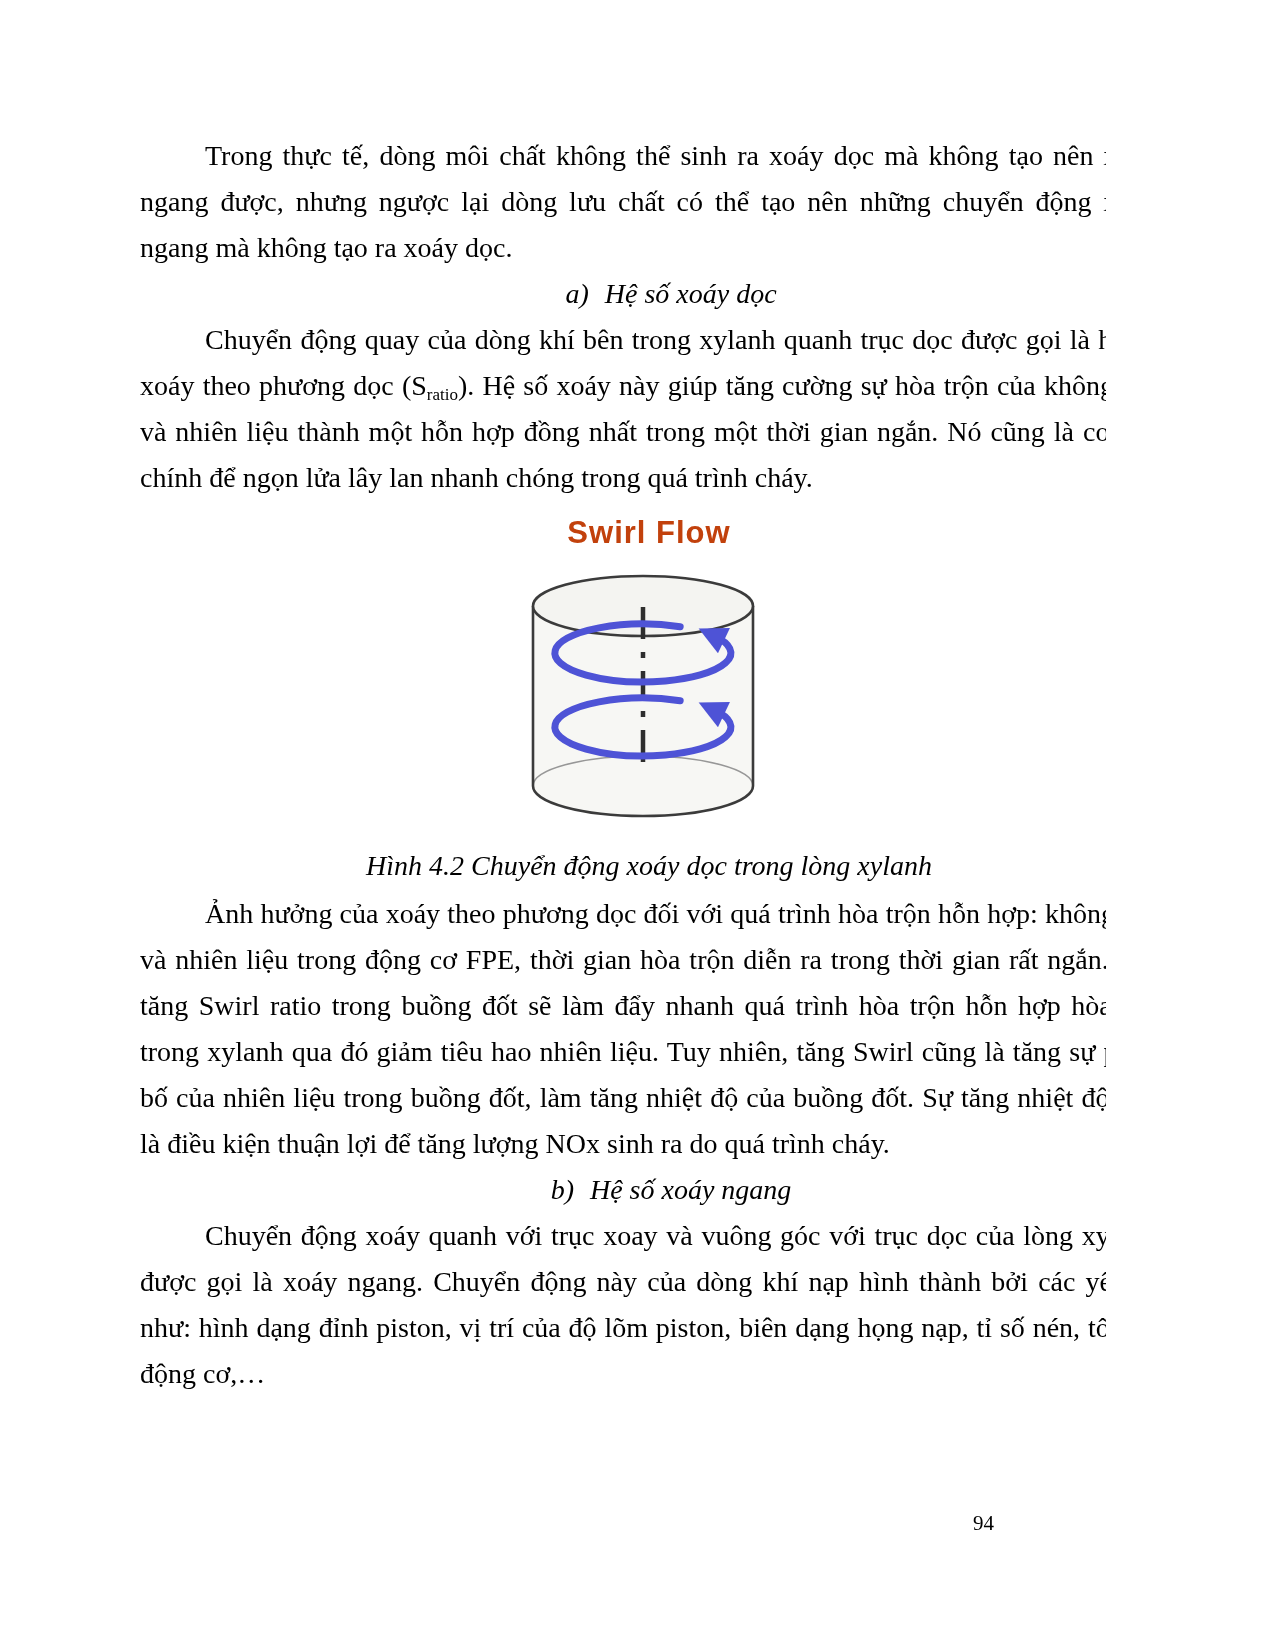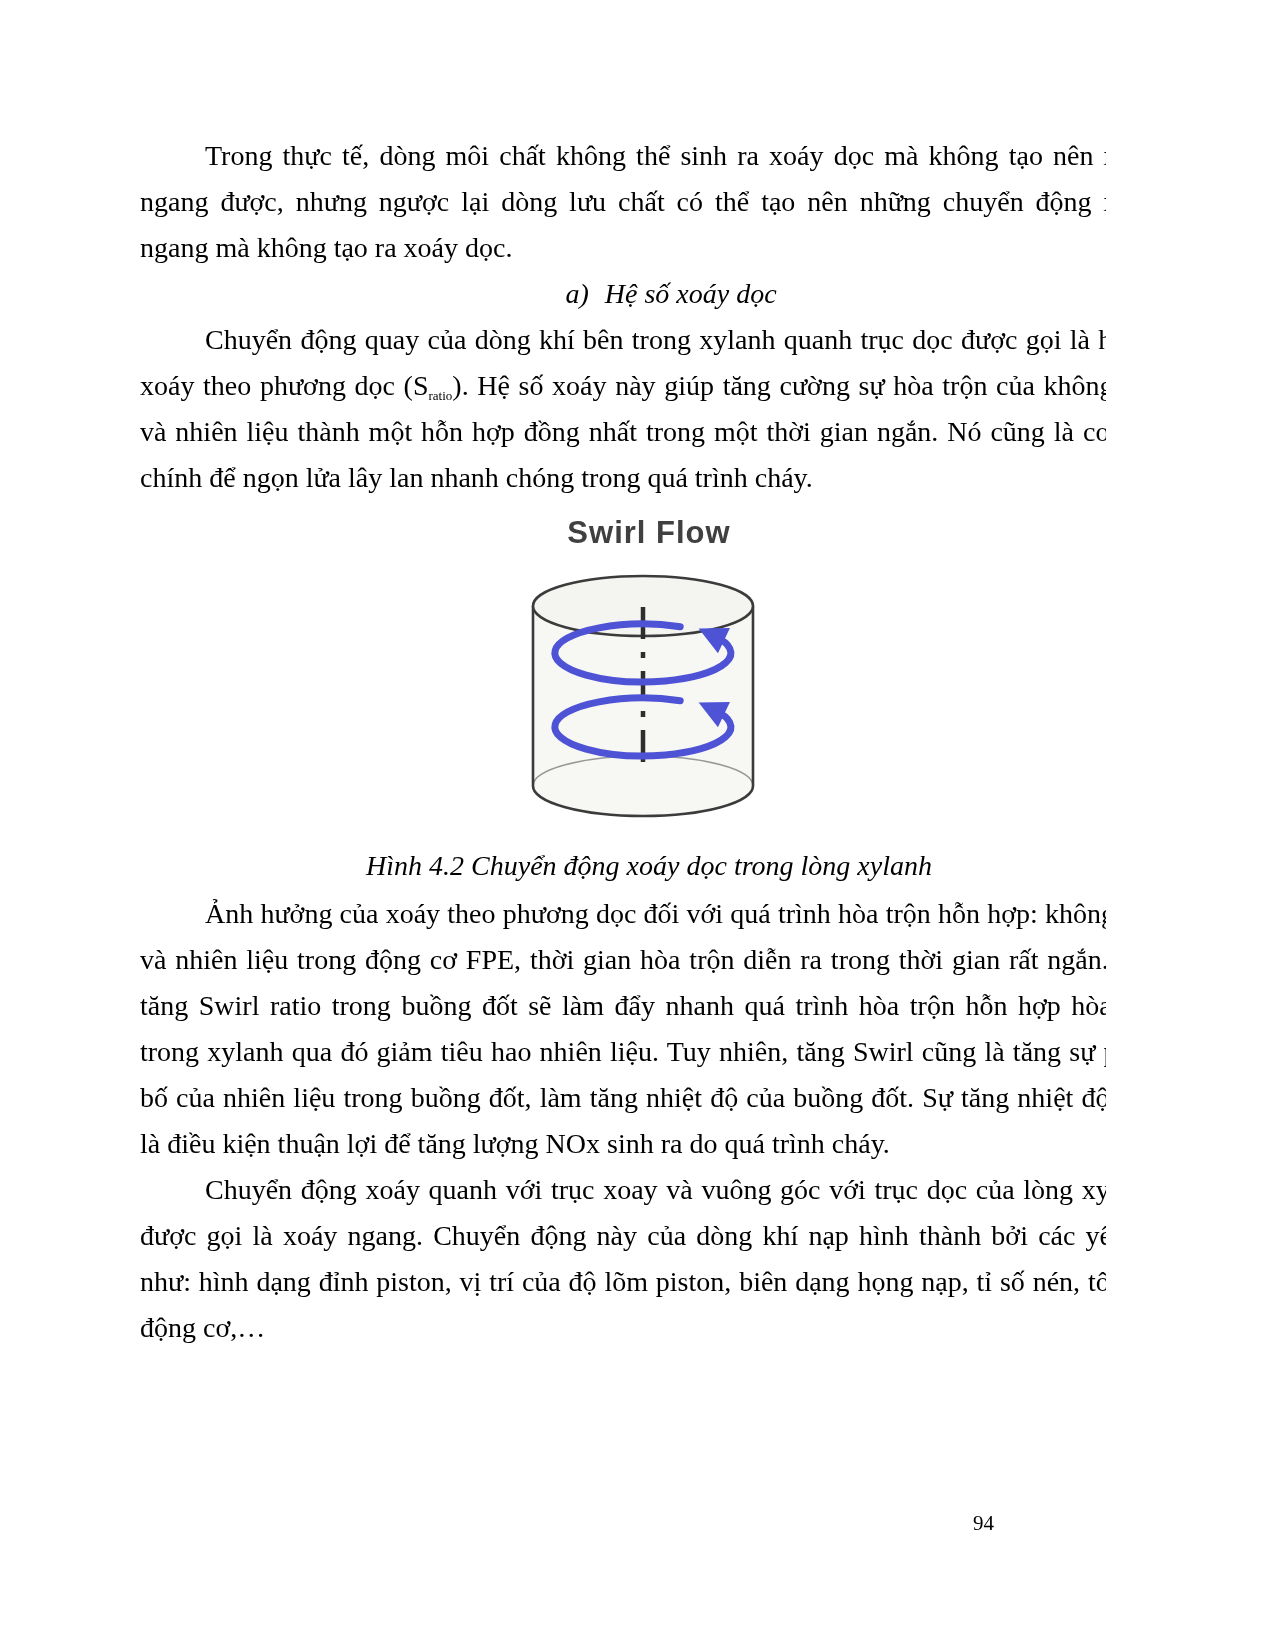--- a/index.html
+++ b/index.html
@@ -25,37 +25,37 @@
     margin: 0;
     text-indent: 65px;
   }
   .subheading {
     font-style: italic;
     padding-left: 44px;
     text-align: center;
   }
   .h-marker { display: inline-block; margin-right: 16px; }
   sub.ratio-sub {
-    font-size: 13px;
+    font-size: 17px;
     line-height: 0;
     vertical-align: -5px;
   }
   .figure {
     margin: 0;
     padding: 14px 0 4px 0;
     text-align: center;
     text-indent: 0;
   }
   .fig-title {
     font-family: "Liberation Sans", sans-serif;
     font-weight: bold;
     font-size: 31px;
     line-height: 36px;
     letter-spacing: 1px;
-    color: #404040;
+    color: #c2410c;
     margin-bottom: 10px;
   }
   .fig-svg-wrap { line-height: 0; }
   .fig-caption {
     font-style: italic;
     font-size: 28px;
     line-height: 42px;
     margin-top: 16px;
   }
   .page-number {
@@ -106,19 +106,22 @@
           <path d="M191.2,65.7 A88,29 0 1 0 226.1,75.4" fill="none" stroke-width="7" stroke-linecap="round" marker-end="url(#swirlArrow)" stroke="#4e53d6"></path>
 
           <path d="M191.2,139.7 A88,29 0 1 0 226.1,149.4" fill="none" stroke-width="7" stroke-linecap="round" marker-end="url(#swirlArrow)" stroke="#4e53d6"></path>
         </svg>
       </div>
       <figcaption class="fig-caption">Hình 4.2 Chuyển động xoáy dọc trong lòng xylanh</figcaption>
     </figure>
 
     <p class="para">Ảnh hưởng của xoáy theo phương dọc đối với quá trình hòa trộn hỗn hợp: không khí và nhiên liệu trong động cơ FPE, thời gian hòa trộn diễn ra trong thời gian rất ngắn. Gia tăng Swirl ratio trong buồng đốt sẽ làm đẩy nhanh quá trình hòa trộn hỗn hợp hòa khí trong xylanh qua đó giảm tiêu hao nhiên liệu. Tuy nhiên, tăng Swirl cũng là tăng sự phân bố của nhiên liệu trong buồng đốt, làm tăng nhiệt độ của buồng đốt. Sự tăng nhiệt độ này là điều kiện thuận lợi để tăng lượng NOx sinh ra do quá trình cháy.</p>
 
+    <div class="subheading">
+      <span class="h-marker">b)</span><span>Hệ số xoáy ngang</span>
+    </div>
 
     <p class="para">Chuyển động xoáy quanh với trục xoay và vuông góc với trục dọc của lòng xylanh được gọi là xoáy ngang. Chuyển động này của dòng khí nạp hình thành bởi các yếu tố như: hình dạng đỉnh piston, vị trí của độ lõm piston, biên dạng họng nạp, tỉ số nén, tốc độ động cơ,…</p>
 
   </main>
 
   <div class="page-number">94</div>
 </div>
 
 </body></html>

